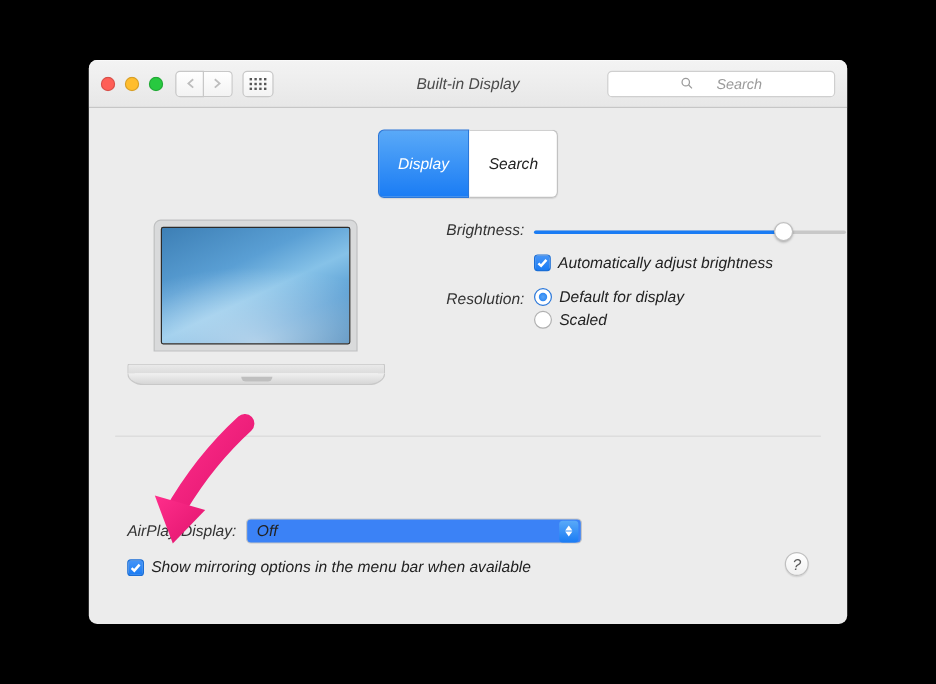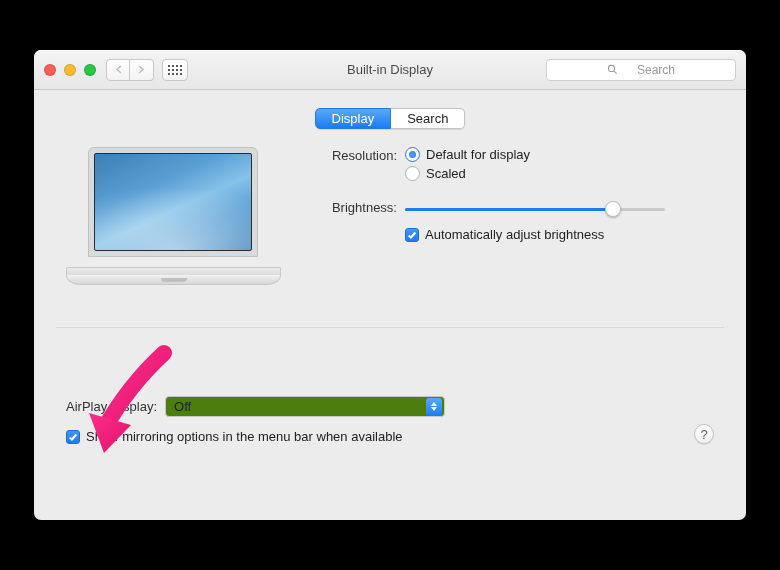--- a/index.html
+++ b/index.html
@@ -5,27 +5,28 @@
   * { box-sizing: border-box; margin: 0; padding: 0; }
   body {
     width: 780px; height: 570px;
     background: #000;
     font-family: -apple-system, "Helvetica Neue", Arial, sans-serif;
     font-size: 13px;
     color: #222;
     display: flex; align-items: center; justify-content: center;
   }
   .window {
-    width: 712px; height: 470px;
+    width: 632px; height: 470px;
     background: #ececec;
     border-radius: 7px;
     box-shadow: 0 20px 50px rgba(0,0,0,.55), 0 0 0 1px rgba(0,0,0,.15);
     overflow: hidden;
     display: flex; flex-direction: column;
     position: relative;
+    font-style: italic;
   }
   
   .titlebar {
     height: 40px;
     background: linear-gradient(#fdfdfd,#f3f3f3 3%,#e7e7e7);
     border-bottom: 1px solid #c6c6c6;
     display: flex; align-items: center;
     padding: 0 10px;
     position: relative;
   }
@@ -66,21 +67,21 @@
     display:flex;align-items:center;justify-content:center;color:#9a9a9a;
     gap:19px;font-size:12px;
   }
   .search svg{width:11px;height:11px;fill:#9a9a9a}
 
   
   .content{flex:1;position:relative;padding:18px 22px 0;}
   .tabbar{display:flex;justify-content:center;margin-bottom:14px;}
   .segctl{display:flex;border-radius:5px;box-shadow:0 .5px 1px rgba(0,0,0,.1);}
   .seg{
-    padding:2px 16px;font-size:13px;border:1px solid #c2c2c2;background:#fff;
+    padding:20px 16px;font-size:13px;border:1px solid #c2c2c2;background:#fff;
   }
   .seg.active{
     background:linear-gradient(#59a9f8,#1a7cf4);color:#fff;border-color:#2b77d9;
   }
   .seg:first-child{border-radius:5px 0 0 5px}
   .seg:last-child{border-radius:0 5px 5px 0;border-left:none}
 
   .upper{display:flex;gap:30px;padding:0 10px 30px;border-bottom:1px solid #d9d9d9;}
   
   .laptop{width:215px;height:150px;position:relative;margin-top:4px;flex-shrink:0}
@@ -141,21 +142,21 @@
     display:flex;align-items:center;justify-content:center;flex-shrink:0;
   }
   .c.checked{background:linear-gradient(#4594f7,#1a7cf4);border-color:#1a6ed6}
   .c.checked svg{width:10px;height:10px;stroke:#fff;stroke-width:2.5;fill:none}
 
   
   .lower{padding:68px 10px 14px;position:relative}
   .airplay{display:flex;align-items:center;gap:8px;margin-bottom:12px}
   .airplay .lbl2{color:#333}
   .select{
-    width:280px;height:21px;background:#4d7c0f;border:1px solid #c6c6c6;border-radius:4px;
+    width:280px;height:21px;background:#3b82f6;border:1px solid #c6c6c6;border-radius:4px;
     display:flex;align-items:center;padding:0 2px 0 8px;font-size:13px;position:relative;
   }
   .select-arrows{
     margin-left:auto;width:16px;height:18px;background:linear-gradient(#59a9f8,#1a7cf4);
     border-radius:3px;display:flex;flex-direction:column;align-items:center;justify-content:center;
     gap:1px;
   }
   .select-arrows::before,.select-arrows::after{
     content:"";width:0;height:0;border-left:3px solid transparent;border-right:3px solid transparent;
   }
@@ -222,52 +223,52 @@
     <div class="upper">
       <div class="laptop">
         <div class="screen">
             <div class="screen-inner"></div>
           </div>
         <div class="hinge"></div>
         <div class="base"></div>
         <div class="notch"></div>
       </div>
       <div class="settings">
-        <div class="row">
-          <div class="lbl">Resolution:</div>
-          <div class="opts">
-            <label class="radio">
-              <span class="r checked"></span>
-              <span>Default for display</span>
-            </label>
-            <label class="radio">
-              <span class="r"></span>
-              <span>Scaled</span>
-            </label>
-          </div>
-        </div>
         <div class="row">
           <div class="lbl">Brightness:</div>
           <div class="opts">
             <div class="slider">
               <div class="track"></div>
               <div class="track-fill"></div>
               <div class="thumb"></div>
             </div>
             <div style="height:10px"></div>
             <label class="cb">
               <span class="c checked">
                 <svg viewBox="0 0 12 12">
                     <path d="M2 6.5 4.7 9 10 3"></path>
                   </svg>
               </span>
               <span>Automatically adjust brightness</span>
             </label>
           </div>
         </div>
+        <div class="row">
+          <div class="lbl">Resolution:</div>
+          <div class="opts">
+            <label class="radio">
+              <span class="r checked"></span>
+              <span>Default for display</span>
+            </label>
+            <label class="radio">
+              <span class="r"></span>
+              <span>Scaled</span>
+            </label>
+          </div>
+        </div>
       </div>
     </div>
 
     <div class="lower">
       <div class="airplay">
         <span class="lbl2">AirPlay Display:</span>
         <div class="select">
           <span>Off</span>
           <span class="select-arrows"></span>
         </div>

